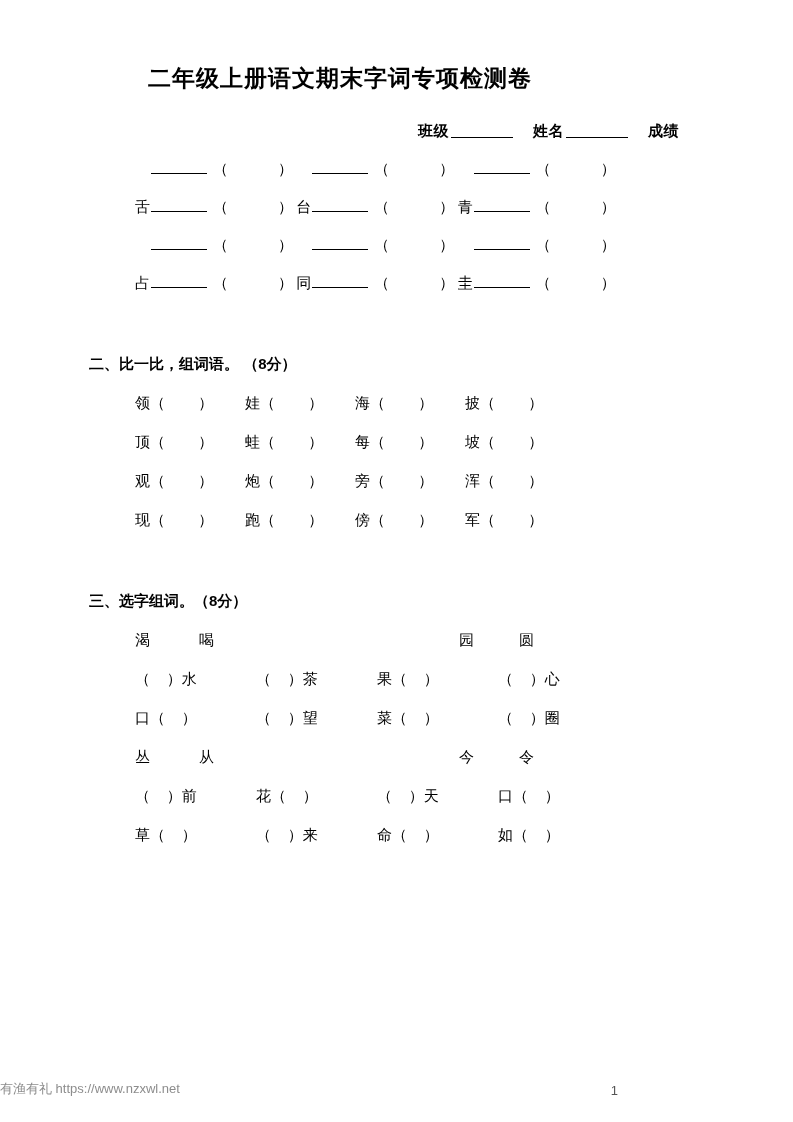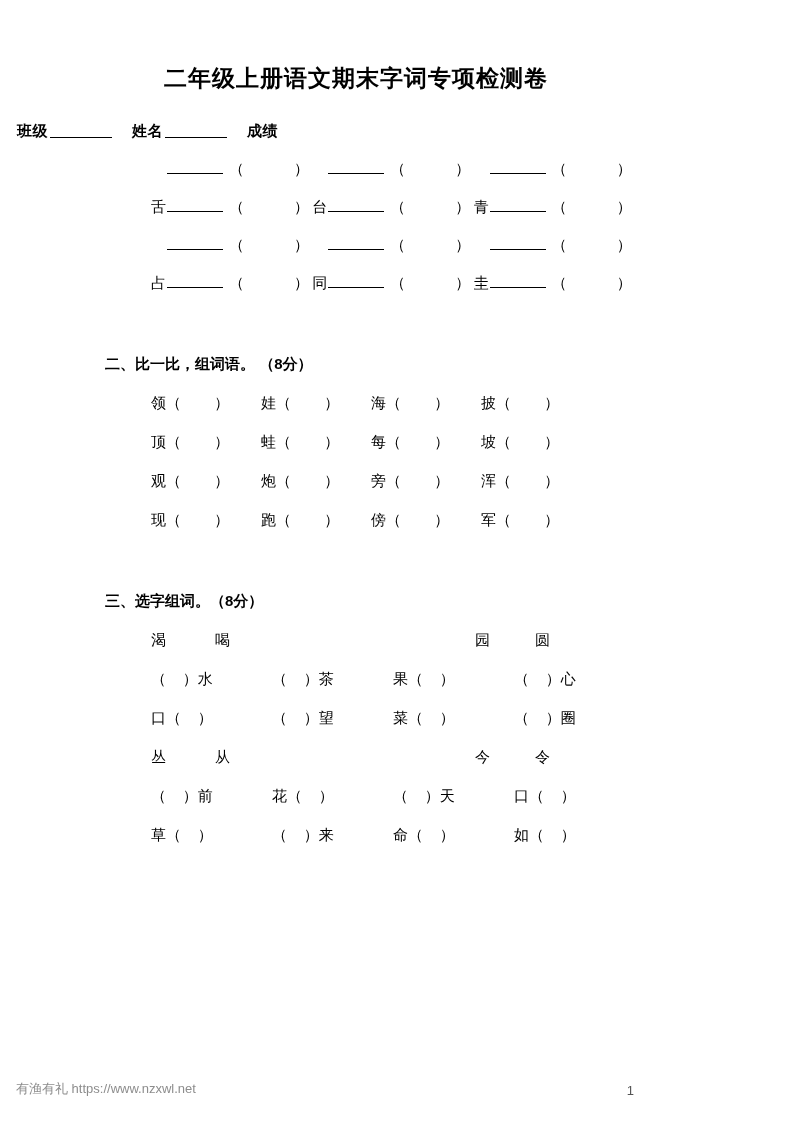--- a/index.html
+++ b/index.html
@@ -13,33 +13,32 @@
     position: relative;
     font-family: "Liberation Serif", serif;
     color: #000000;
   }
   .page {
     position: relative;
     width: 680px;
     height: 1122px;
     box-sizing: border-box;
     padding: 1px;
-    margin-left: 16px;
   }
   .title {
     text-align: center;
     font-family: "Liberation Sans", sans-serif;
     font-weight: bold;
     font-size: 23px;
     letter-spacing: 1px;
     margin: 0;
     padding-top: 62px;
   }
   .info-line {
-    text-align: left;
+    text-align: right;
     font-family: "Liberation Sans", sans-serif;
     font-weight: bold;
     font-size: 15px;
     margin-top: 28px;
     letter-spacing: 0.5px;
   }
   .info-line .blank {
     display: inline-block;
     border-bottom: 1px solid #000;
     width: 62px;

